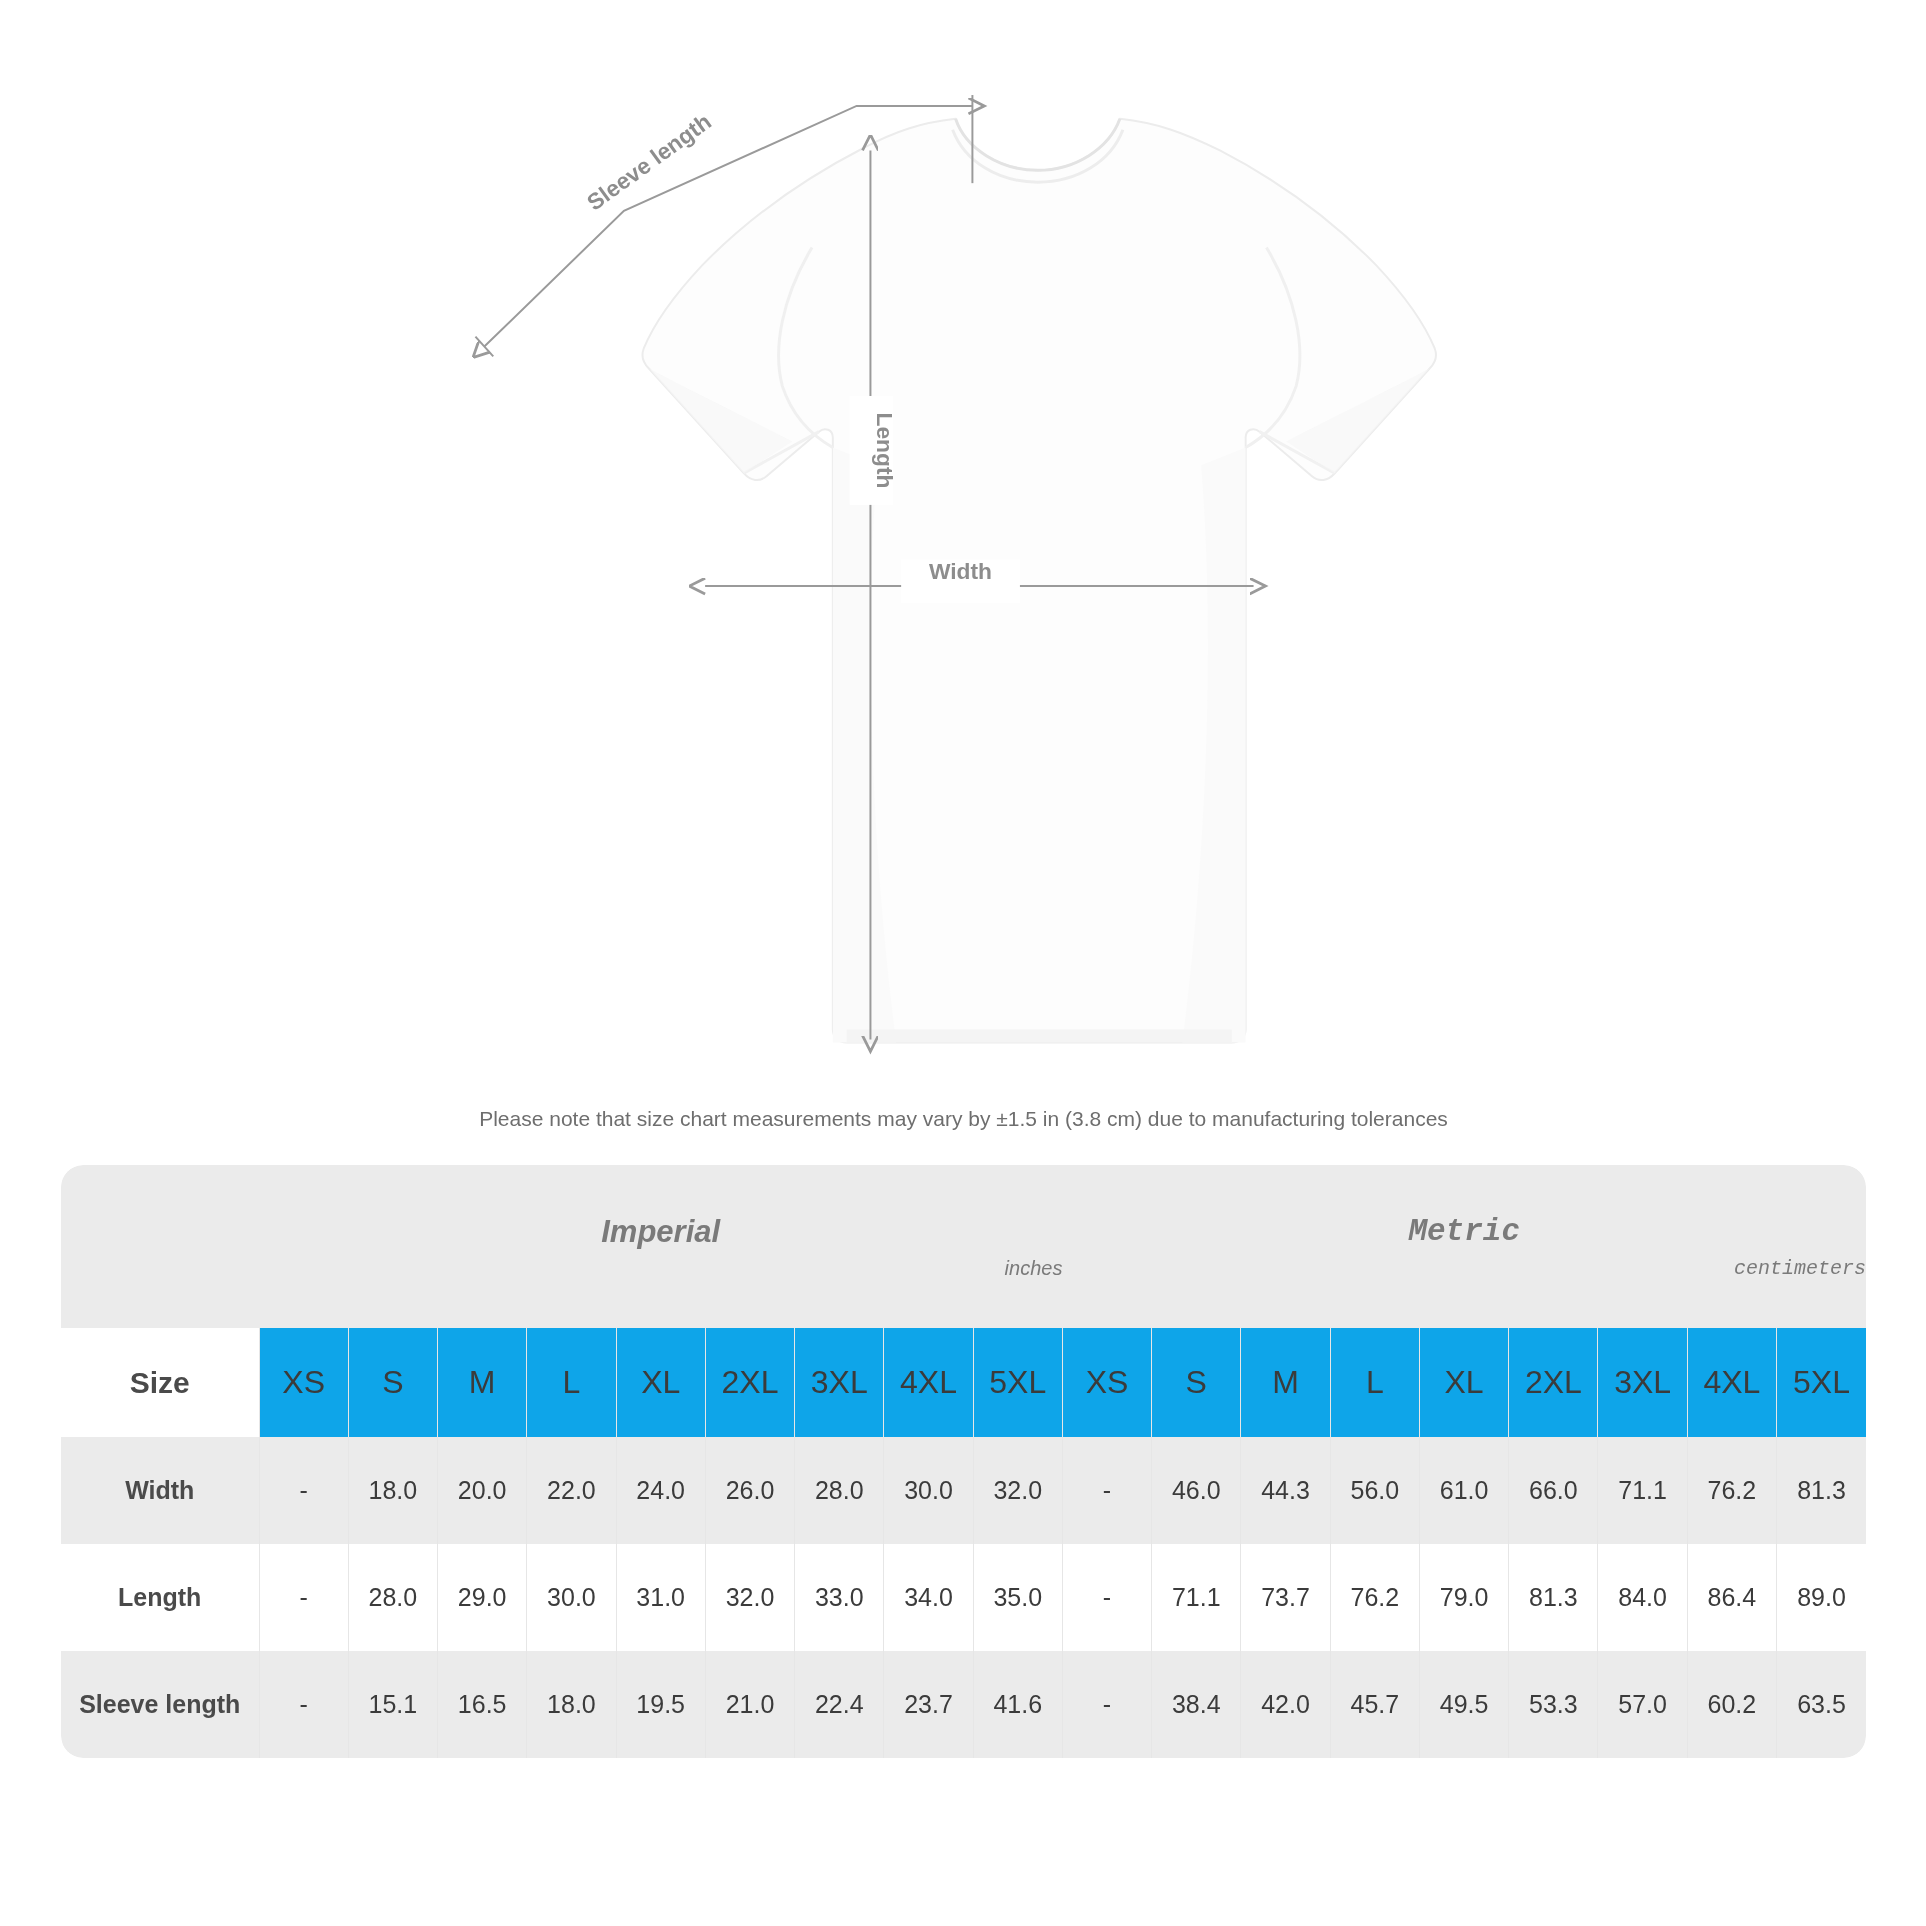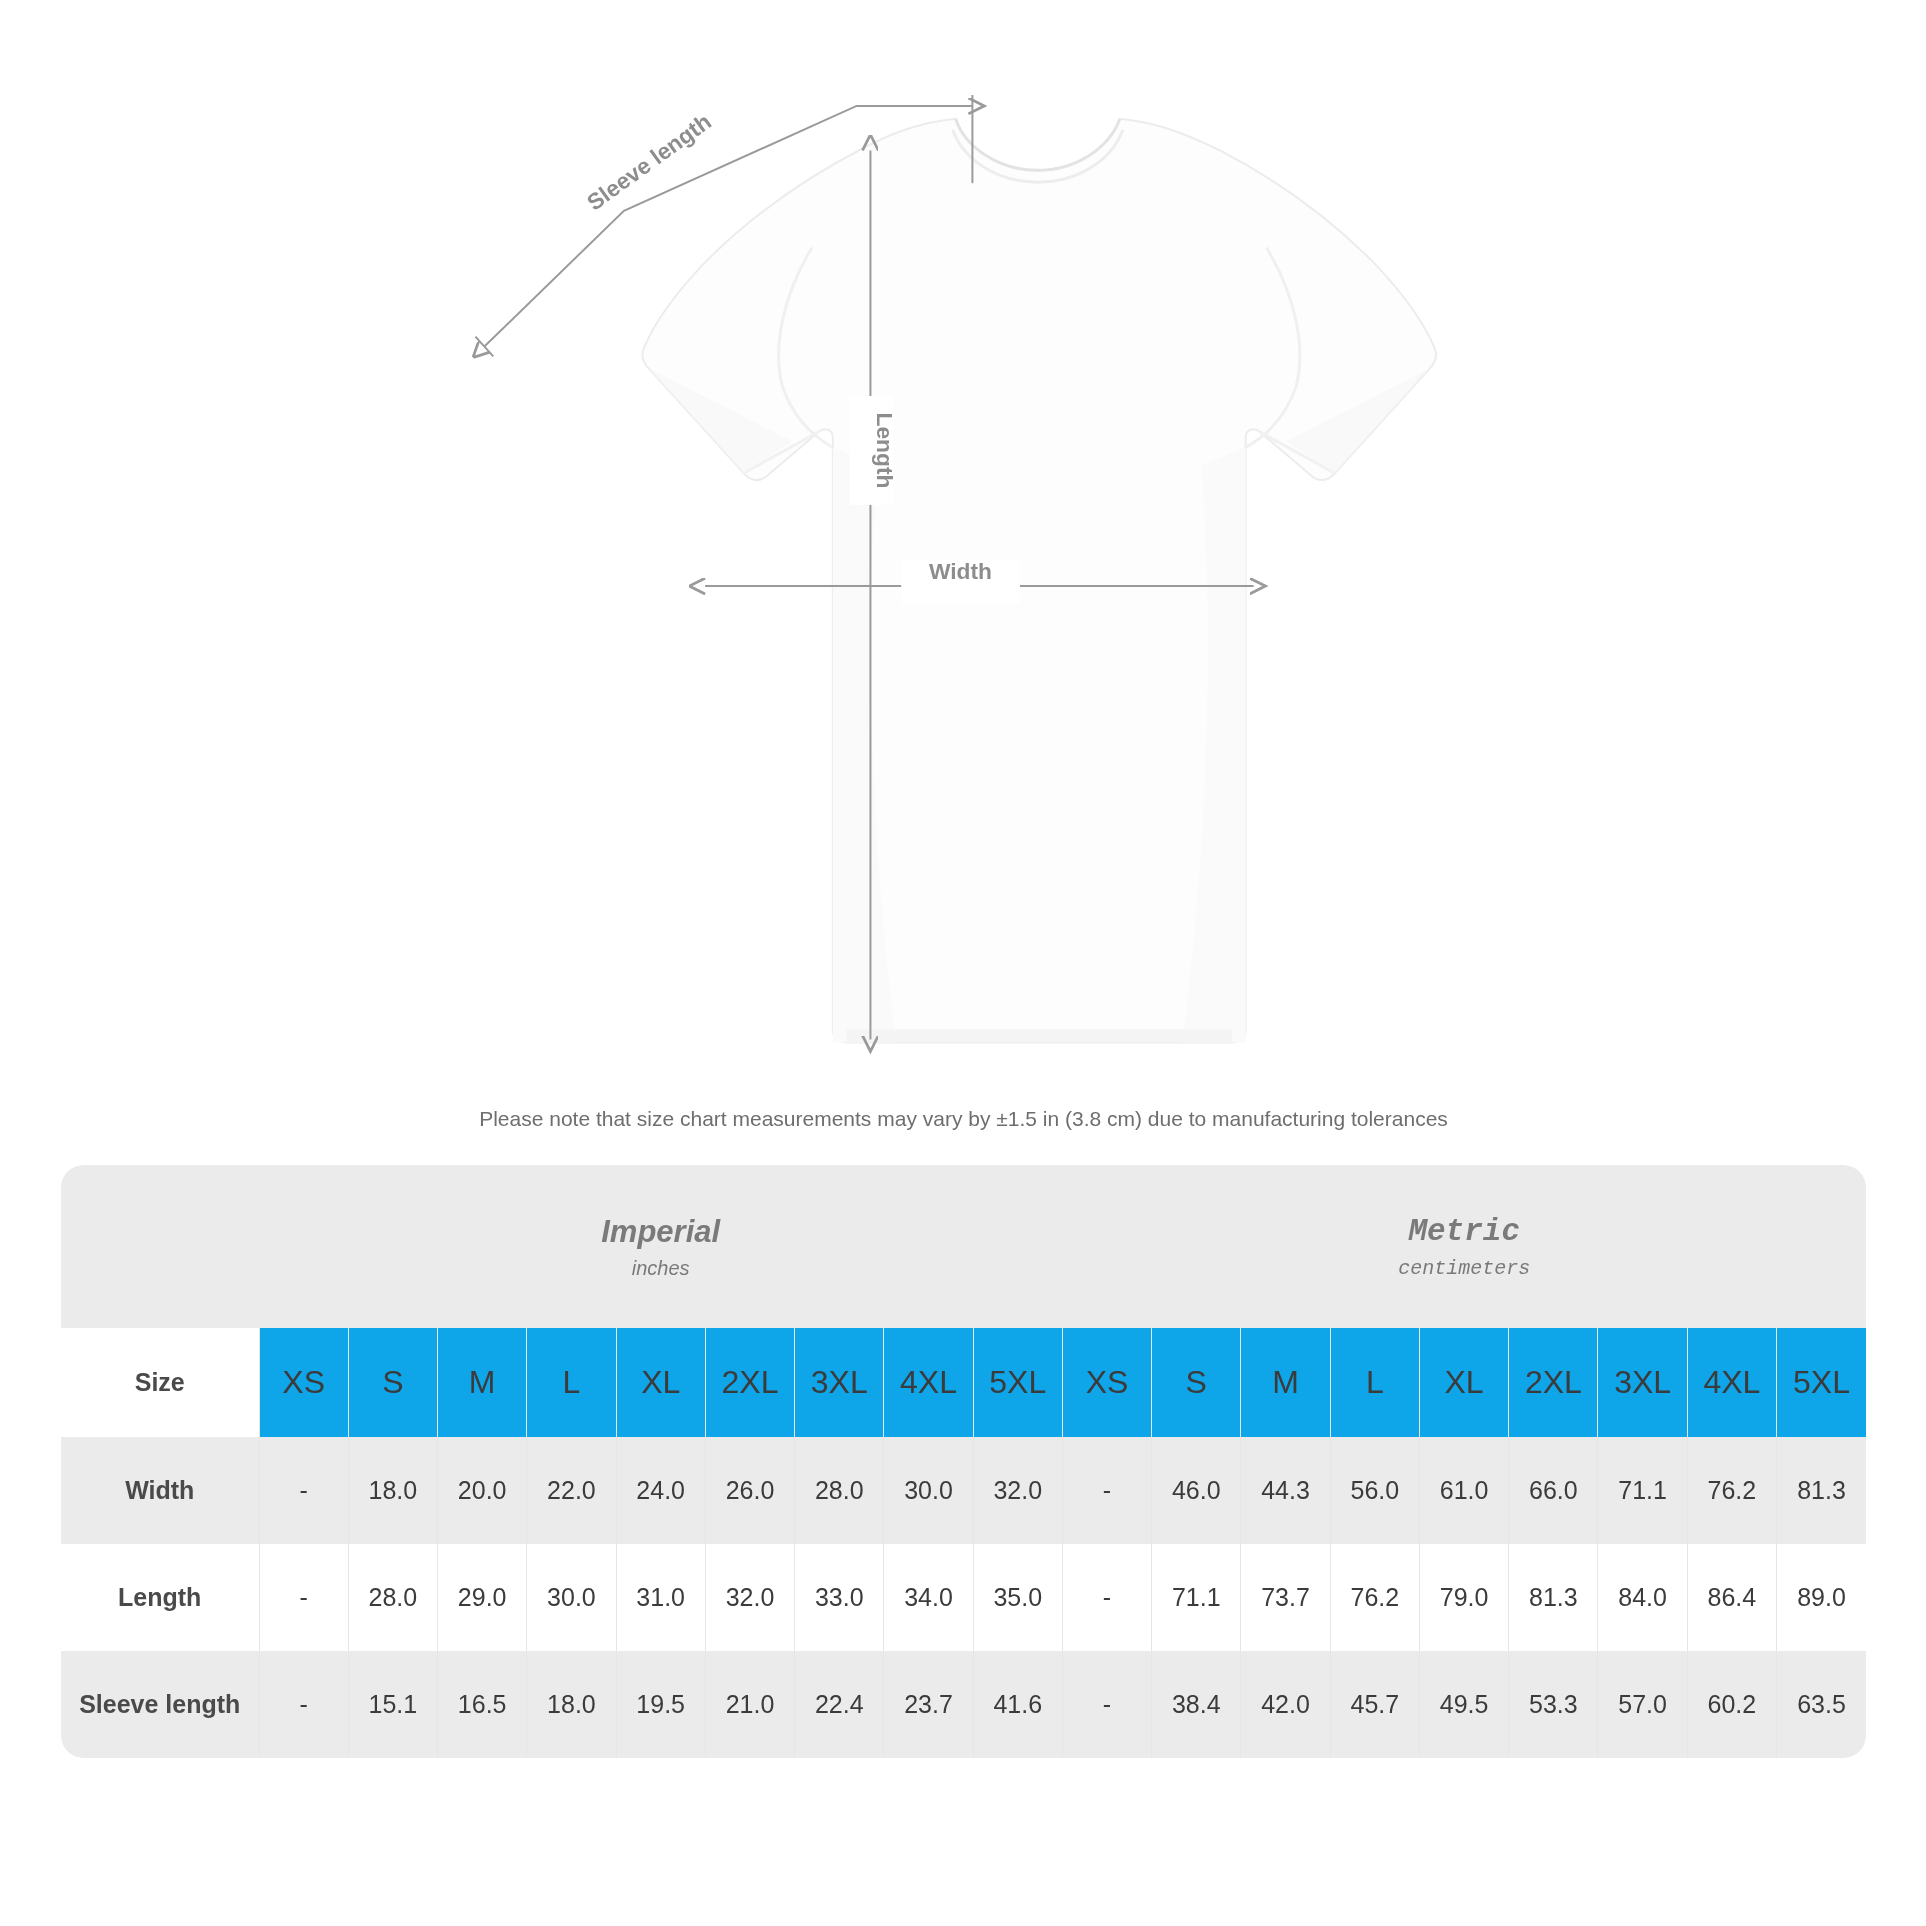--- a/index.html
+++ b/index.html
@@ -77,31 +77,32 @@
     font-style: italic;
     font-weight: bold;
     color: #7a7a7a;
     line-height: 1.2;
   }
   .unit-sub {
     font-size: 20px;
     font-style: italic;
     color: #7a7a7a;
     margin-top: 6px;
+    text-align: right;
   }
   .hdr-row td {
     background: #0ea5e9;
     height: 107px;
     font-size: 32px;
     color: #3b3b3b;
     border-right: 1px solid #e6e6e6;
   }
   .hdr-row td.lbl {
     font-weight: bold;
-    font-size: 25px;
+    font-size: 30px;
     color: #4a4a4a;
     background: #ffffff;
   }
   .hdr-row td:last-child { border-right: none; }
 
   .data-row td {
     height: 105px;
     font-size: 25px;
     color: #3b3b3b;
     border-right: 1px solid #e6e6e6;

